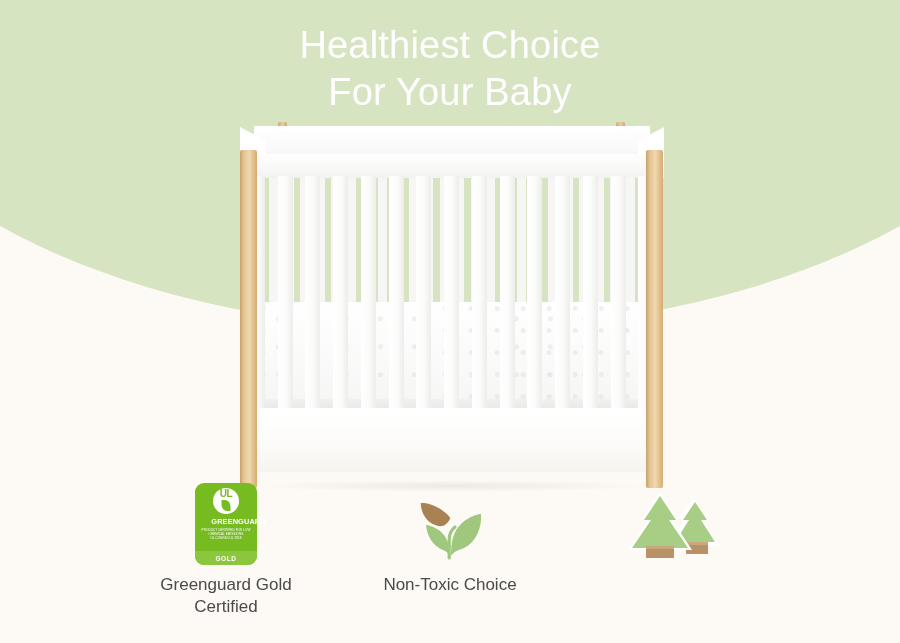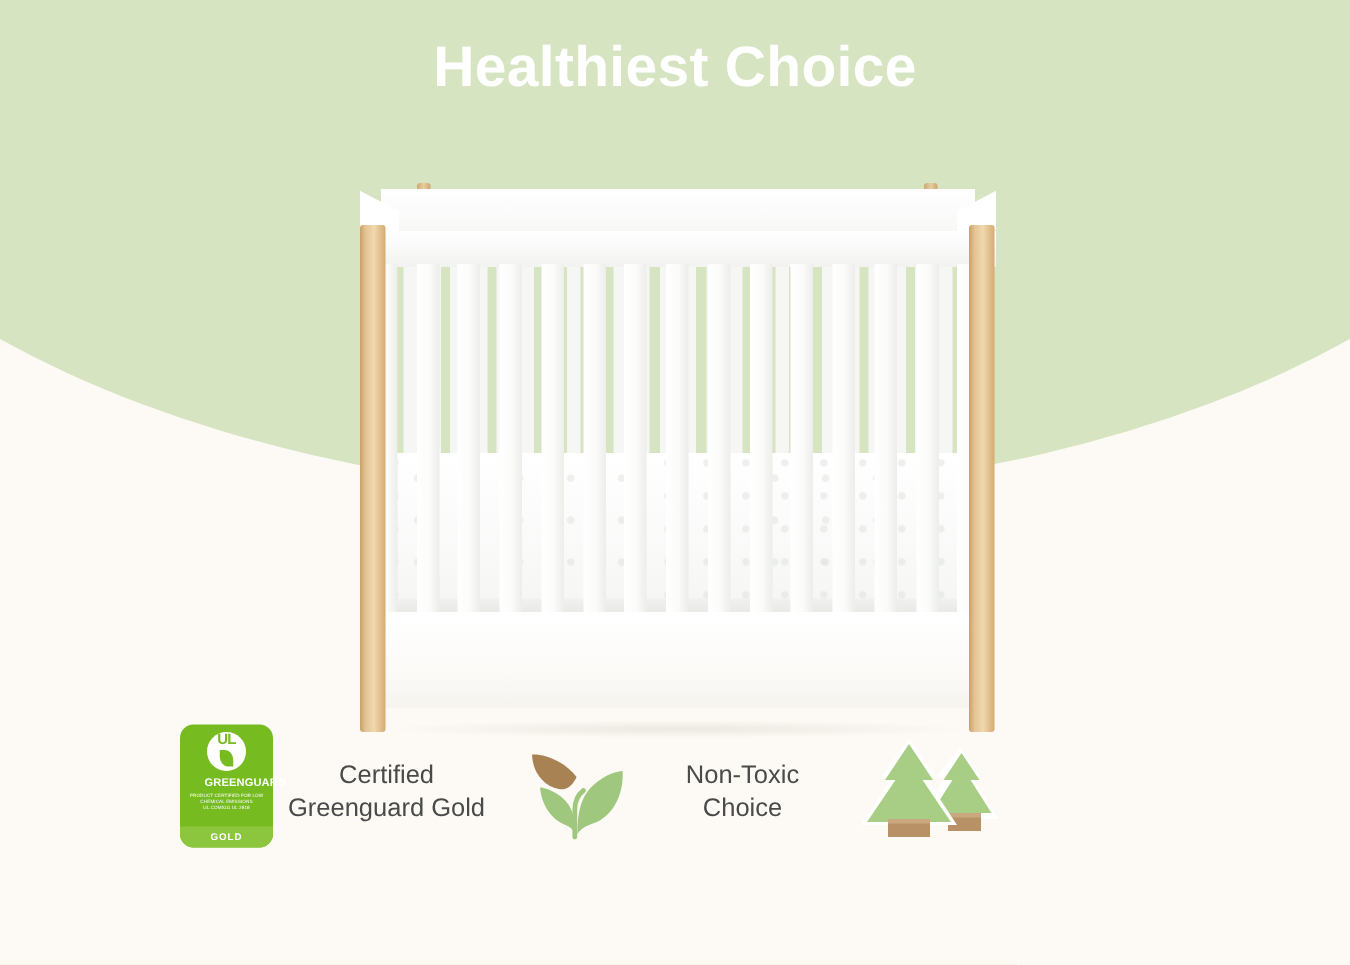--- a/index.html
+++ b/index.html
@@ -45,21 +45,21 @@
   
   .headline {
     position: absolute;
     left: 0;
     top: 22px;
     width: 900px;
     text-align: center;
     color: #ffffff;
     font-size: 38px;
     line-height: 1.24;
-    font-weight: 700;
+    font-weight: 400;
     letter-spacing: 0.2px;
     font-family: "Liberation Sans", sans-serif;
   }
   .headline .line { display: block; }
 
   
   #crib {
     position: absolute;
     left: 232px;
     top: 116px;
@@ -210,23 +210,22 @@
     left: 120px;
     top: 482px;
     width: 660px;
     display: flex;
     justify-content: space-between;
     align-items: flex-start;
   }
   .feature {
     width: 212px;
     display: flex;
-    flex-direction: row;
+    flex-direction: column;
     align-items: center;
-    gap: 10px;
   }
   .feature-icon {
     height: 84px;
     display: flex;
     align-items: center;
     justify-content: center;
   }
   .feature-label {
     margin-top: 8px;
     text-align: center;
@@ -313,20 +312,21 @@
 </head>
 <body>
 
 <div id="stage">
 
   <div class="bg-circle"></div>
   <div class="bg-ellipse"></div>
 
   <div class="headline">
     <span class="line">Healthiest Choice</span>
+    <span class="line">For Your Baby</span>
   </div>
 
   <div id="crib">
 
     <div class="post post-back post-bl"></div>
     <div class="post post-back post-br"></div>
 
     <div class="rail-back"></div>
     <div class="rail-back-bevel-l"></div>
     <div class="rail-back-bevel-r"></div>
@@ -399,22 +399,22 @@
             <div class="gg-leaf"></div>
           </div>
           <div class="gg-word">GREENGUARD</div>
           <div class="gg-fine">PRODUCT CERTIFIED FOR LOW CHEMICAL EMISSIONS UL.COM/GG UL 2818</div>
           <div class="gg-gold-bar">
             <span>GOLD</span>
           </div>
         </div>
       </div>
       <div class="feature-label">
+        <div>Greenguard Gold</div>
         <div>Certified</div>
-        <div>Greenguard Gold</div>
       </div>
     </div>
 
     <div class="feature">
       <div class="feature-icon">
         <svg width="80" height="80" viewBox="0 0 80 80" aria-hidden="true">
           <path d="M40 34 C31 20 17 16 12 16 C11 27 17 38 28 41 C33 42 37 39 40 34 Z" fill="#a98254" transform="rotate(-6 40 30)"></path>
           <path d="M41 72 C41 58 43 47 52 39 C60 32 68 30 71 30 C72 44 66 58 54 64 C49 66 44 67 41 72 Z" fill="#9fc77e"></path>
           <path d="M40 72 C40 60 36 50 27 45 C22 42 18 41 16 41 C17 52 23 62 33 66 C36 67 38 69 40 72 Z" fill="#9fc77e"></path>
           <path d="M39.2 74 L39.2 56 C39.2 50 41 46 45 43" stroke="#9fc77e" stroke-width="3.2" fill="none" stroke-linecap="round"></path>

